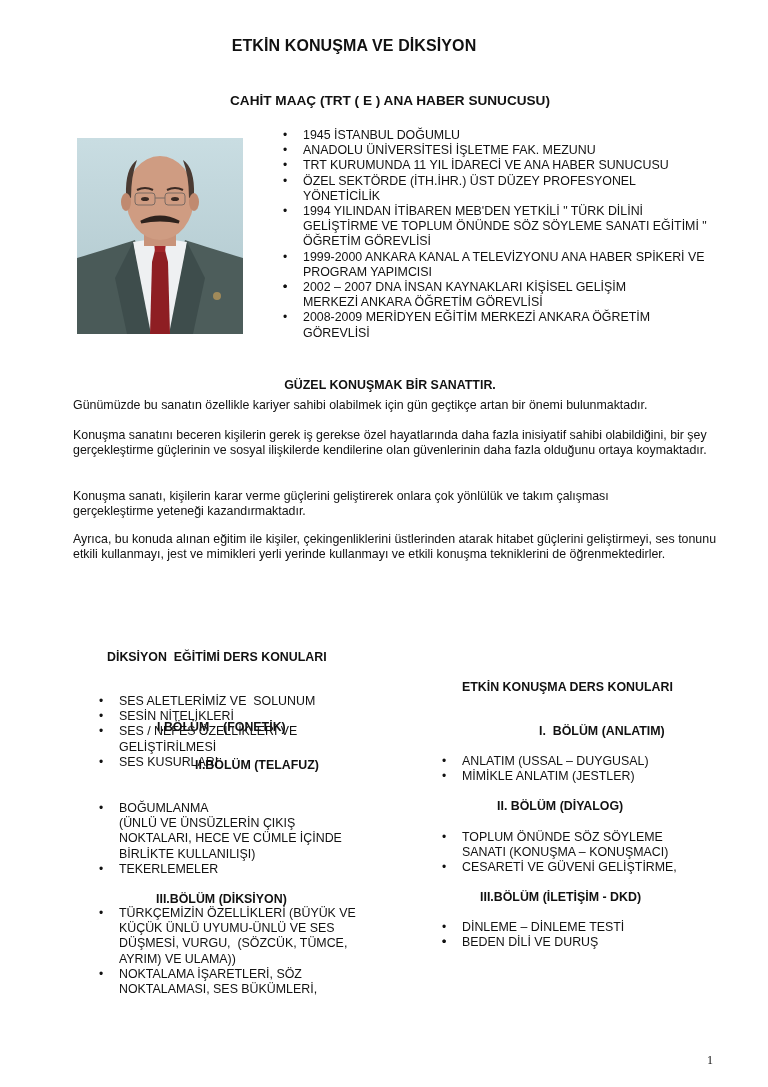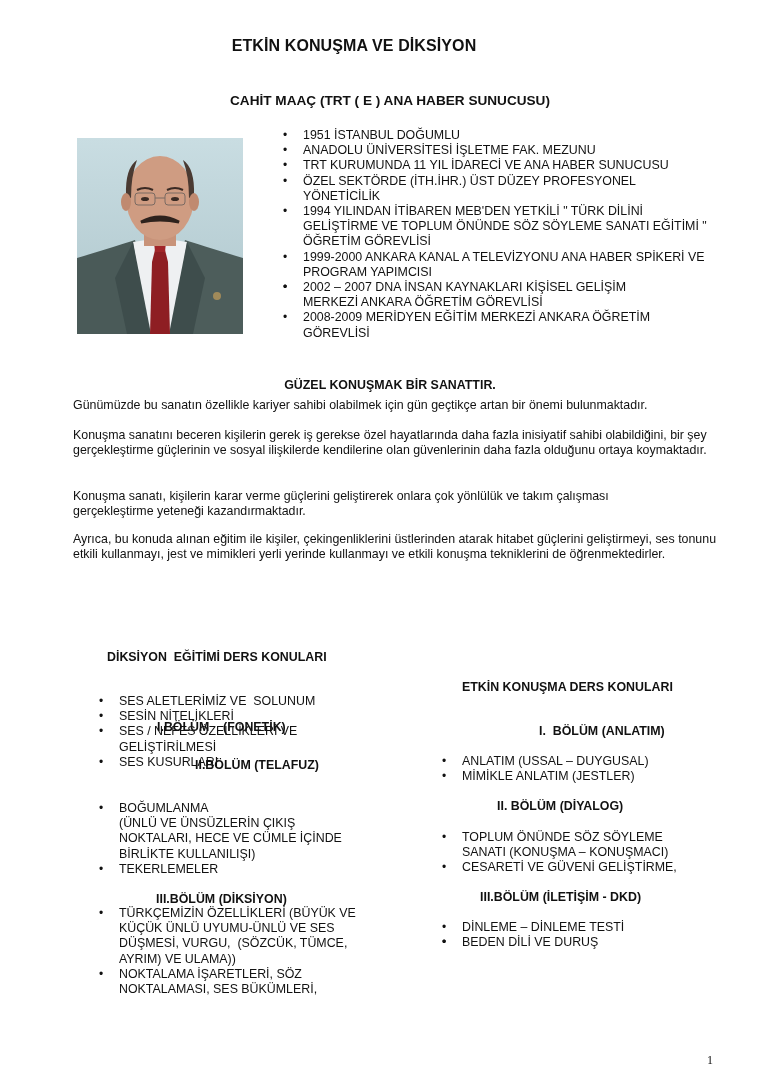--- a/index.html
+++ b/index.html
@@ -143,21 +143,21 @@
     <ellipse cx="98" cy="61" rx="4" ry="2" fill="#3a2a24"></ellipse>
 
     <path d="M60 52 Q68 48 76 52" stroke="#3a2a24" stroke-width="2" fill="none"></path>
     <path d="M90 52 Q98 48 106 52" stroke="#3a2a24" stroke-width="2" fill="none"></path>
 
     <path d="M64 84 Q83 74 102 84 Q83 80 64 84 Z" fill="#2e221d" stroke="#2e221d" stroke-width="3"></path>
   </svg>
 </div>
 
 <ul class="abs bl bio">
-  <li><span class="dot">•</span><span>1951 İSTANBUL DOĞUMLU</span></li>
+  <li><span class="dot">•</span><span>1945 İSTANBUL DOĞUMLU</span></li>
   <li><span class="dot">•</span><span>ANADOLU ÜNİVERSİTESİ İŞLETME FAK. MEZUNU</span></li>
   <li><span class="dot">•</span><span>TRT KURUMUNDA 11 YIL İDARECİ VE ANA HABER SUNUCUSU</span></li>
   <li style="width:360px"><span class="dot">•</span><span>ÖZEL SEKTÖRDE (İTH.İHR.) ÜST DÜZEY PROFESYONEL YÖNETİCİLİK</span></li>
   <li style="width:410px"><span class="dot">•</span><span>1994 YILINDAN İTİBAREN MEB'DEN YETKİLİ " TÜRK DİLİNİ GELİŞTİRME VE TOPLUM ÖNÜNDE SÖZ SÖYLEME SANATI EĞİTİMİ " ÖĞRETİM GÖREVLİSİ</span></li>
   <li style="width:410px"><span class="dot">•</span><span>1999-2000 ANKARA KANAL A TELEVİZYONU ANA HABER SPİKERİ VE PROGRAM YAPIMCISI</span></li>
   <li><span class="dot">•</span></li>
   <li style="width:345px"><span class="dot">•</span><span>2002 – 2007 DNA İNSAN KAYNAKLARI KİŞİSEL GELİŞİM MERKEZİ ANKARA ÖĞRETİM GÖREVLİSİ</span></li>
   <li style="width:380px"><span class="dot">•</span><span>2008-2009 MERİDYEN EĞİTİM MERKEZİ ANKARA ÖĞRETİM GÖREVLİSİ</span></li>
 </ul>
 

